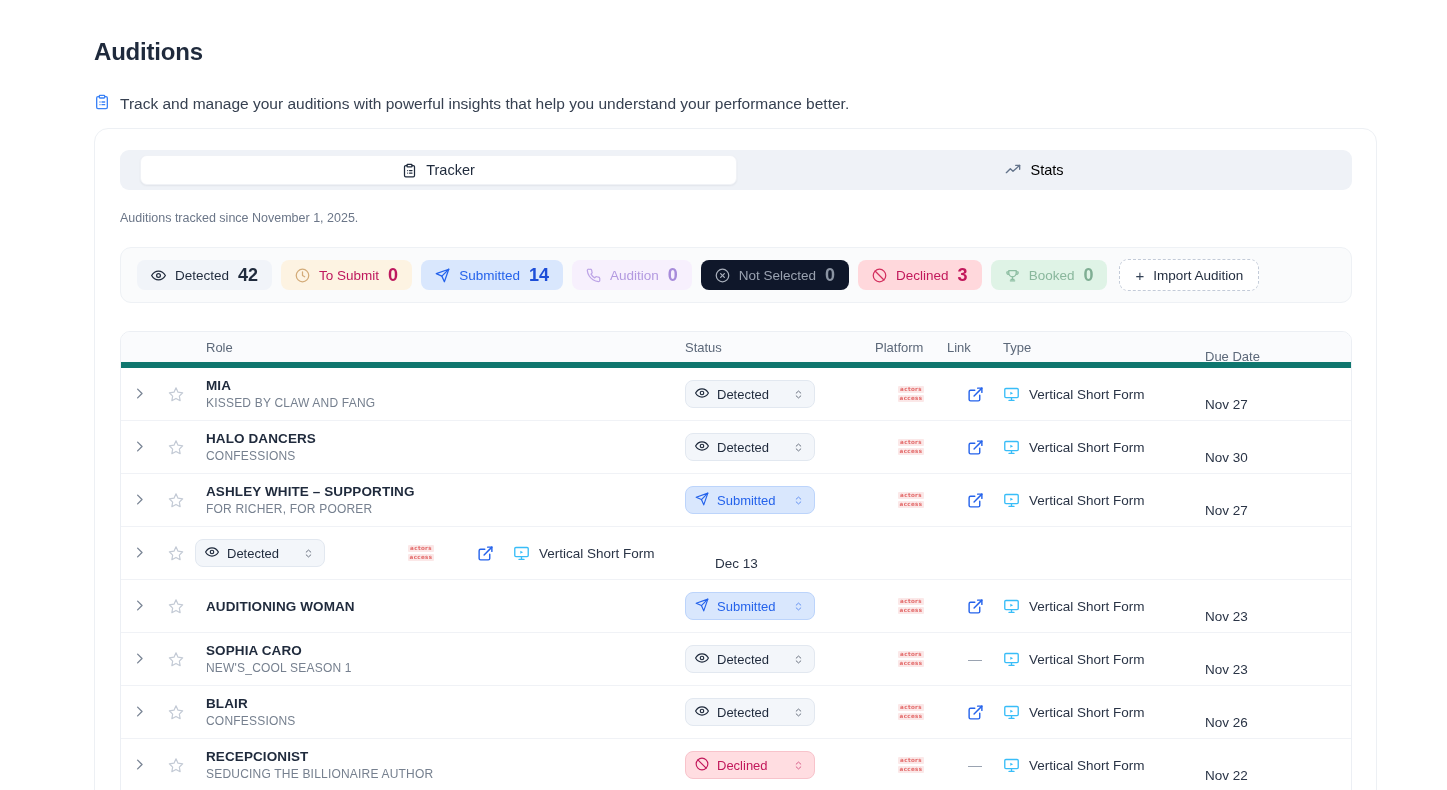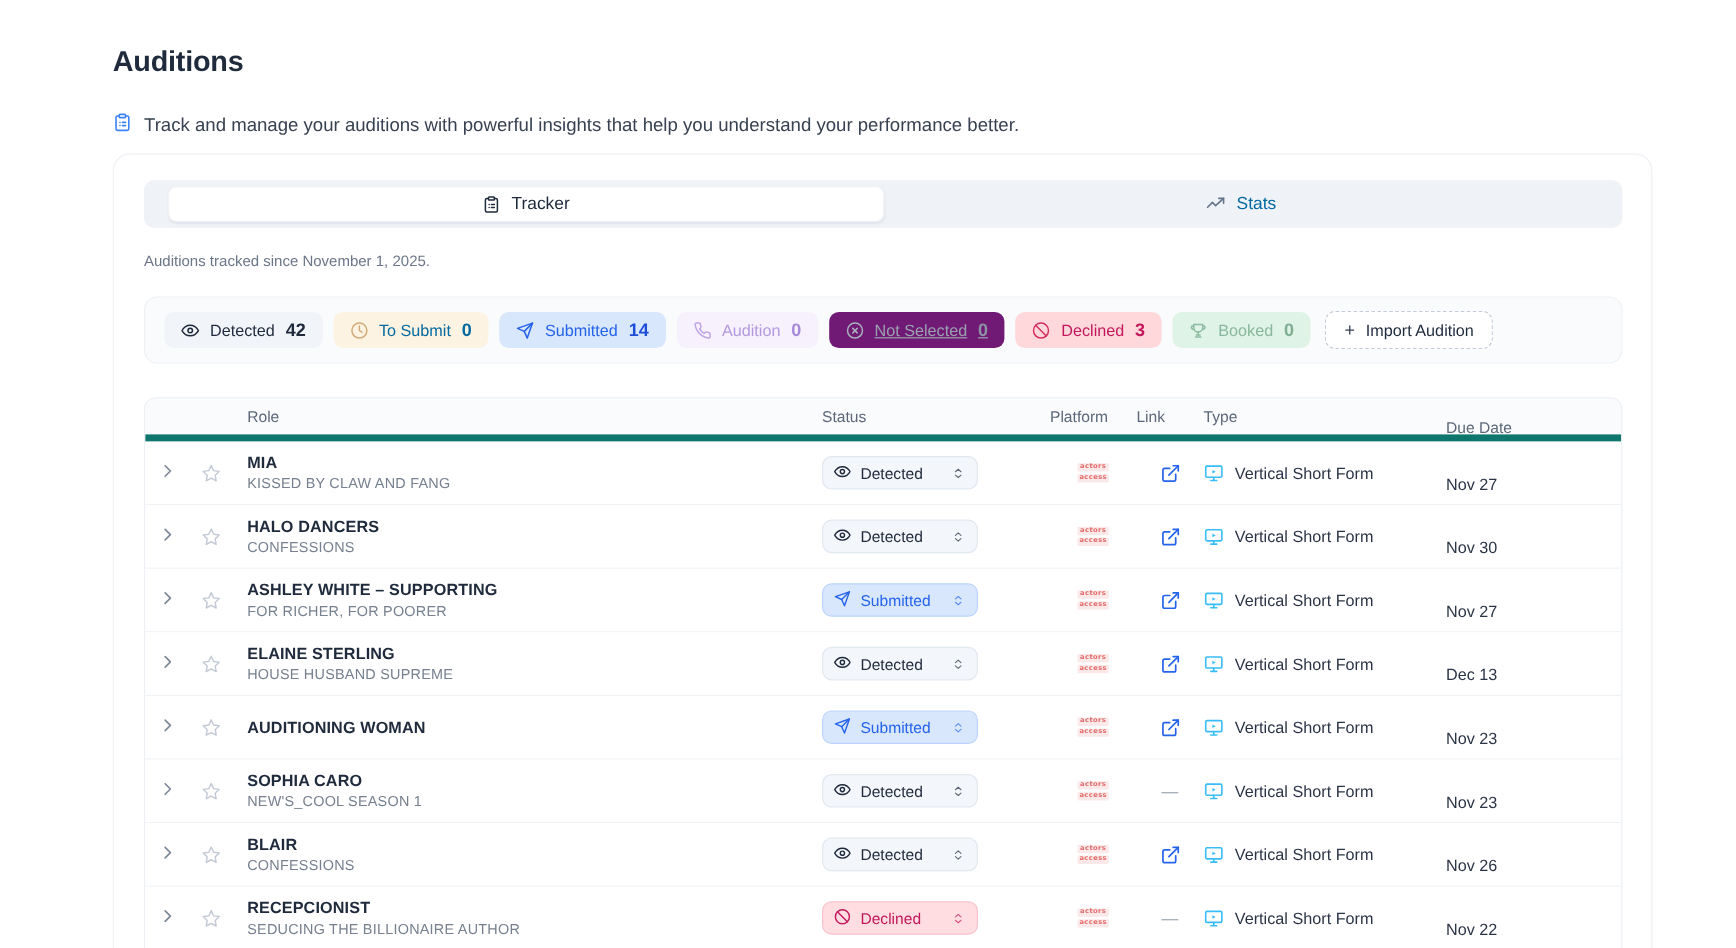--- a/index.html
+++ b/index.html
@@ -40,21 +40,21 @@
     width: 1232px; height: 36px;
     background: #eff2f7;
     border-radius: 9px;
     display: flex; align-items: center;
     padding: 20px;
   }
   .tab {
     flex: 1; height: 30px;
     display: flex; align-items: center; justify-content: center; gap: 9px;
     font-size: 14.5px; border-radius: 7px;
-    color: #0369a1; cursor: pointer; user-select: none;
+    color: #000000; cursor: pointer; user-select: none;
   }
   .tab.active {
     background: #ffffff; color: #1f2a3c; font-weight: 400;
     box-shadow: 0 1px 2px rgba(16,24,40,.06);
     border: 1px solid #f0f2f6;
   }
   .tab-ico { display: flex; align-items: center; }
 
   .tracked-since {
     position: absolute; left: 25px; top: 82px;
@@ -71,21 +71,21 @@
     display: flex; align-items: center; gap: 9px;
     padding: 0 16px;
   }
   .chip {
     height: 30px;
     display: inline-flex; align-items: center; gap: 9px;
     padding: 0 14px; border-radius: 8px;
     font-size: 13.5px; cursor: pointer; user-select: none;
     white-space: nowrap;
   }
-  .chip .cnt { font-weight: 700; font-size: 15px; }
+  .chip .cnt { font-weight: 700; font-size: 18px; }
   .chip .ico { display:flex; align-items:center; }
 
   .import-btn {
     height: 32px; margin-left: 3px;
     display: inline-flex; align-items: center; gap: 9px;
     padding: 0 15px; border-radius: 9px;
     border: 1.4px dashed #c3cbd8; background: #fff;
     font-size: 13.5px; color: #1f2a3c; cursor: pointer; white-space: nowrap;
   }
   .import-plus { font-size: 15px; color:#334155; line-height:1; }
@@ -214,21 +214,21 @@
         <span class="ico">
           <svg width="15" height="15" viewBox="0 0 24 24" fill="none" stroke="#1f2a3c" stroke-width="2" stroke-linecap="round" stroke-linejoin="round">
             <path d="M1 12s4-7 11-7 11 7 11 7-4 7-11 7-11-7-11-7z"></path>
               <circle cx="12" cy="12" r="3"></circle>
           </svg>
         </span>
         <span>Detected</span>
         <span class="cnt">42</span>
       </div>
 
-      <div class="chip" style="background:#fdf3e2;color:#0369a1;">
+      <div class="chip" style="background:#fdf3e2;color:#be185d;">
         <span class="ico">
           <svg width="15" height="15" viewBox="0 0 24 24" fill="none" stroke="#d3ab78" stroke-width="2" stroke-linecap="round" stroke-linejoin="round">
             <circle cx="12" cy="12" r="10"></circle>
               <polyline points="12 6 12 12 15.5 14"></polyline>
           </svg>
         </span>
         <span>To Submit</span>
         <span class="cnt">0</span>
       </div>
 
@@ -246,21 +246,21 @@
       <div class="chip" style="background:#f7f0fd;color:#b39ae0;">
         <span class="ico">
           <svg width="15" height="15" viewBox="0 0 24 24" fill="none" stroke="#bda4e6" stroke-width="2" stroke-linecap="round" stroke-linejoin="round">
             <path d="M22 16.9v3a2 2 0 0 1-2.2 2 19.8 19.8 0 0 1-8.6-3.1 19.5 19.5 0 0 1-6-6A19.8 19.8 0 0 1 2.1 4.2 2 2 0 0 1 4.1 2h3a2 2 0 0 1 2 1.7c.1.9.3 1.8.6 2.7a2 2 0 0 1-.4 2.1L8 9.8a16 16 0 0 0 6 6l1.3-1.3a2 2 0 0 1 2.1-.5c.9.3 1.8.5 2.7.6a2 2 0 0 1 1.7 2z"></path>
           </svg>
         </span>
         <span>Audition</span>
         <span class="cnt" style="color:#a78bda;">0</span>
       </div>
 
-      <div class="chip" style="background:#701a75;color:#9aa2b0;text-decoration:underline;">
+      <div class="chip" style="background:#0f172a;color:#9aa2b0;">
         <span class="ico">
           <svg width="15" height="15" viewBox="0 0 24 24" fill="none" stroke="#a9b0bc" stroke-width="2" stroke-linecap="round" stroke-linejoin="round">
             <circle cx="12" cy="12" r="10"></circle>
               <line x1="15" y1="9" x2="9" y2="15"></line>
               <line x1="9" y1="9" x2="15" y2="15"></line>
           </svg>
         </span>
         <span>Not Selected</span>
         <span class="cnt" style="color:#8b94a3;">0</span>
       </div>
@@ -495,24 +495,20 @@
                   <polyline points="9 5 16 12 9 19"></polyline>
                 </svg></span>
             </div>
             <div class="c-star">
               <span class="star">
                 <svg width="16" height="16" viewBox="0 0 24 24" fill="none" stroke="#c3cad5" stroke-width="1.8" stroke-linecap="round" stroke-linejoin="round">
                   <polygon points="12 2.8 15 9.3 22 10.2 17 15.1 18.2 22 12 18.7 5.8 22 7 15.1 2 10.2 9 9.3 12 2.8"></polygon>
                 </svg>
               </span>
             </div>
-            <div class="c-role">
-              <div class="role-name">ELAINE STERLING</div>
-              <div class="role-proj">HOUSE HUSBAND SUPREME</div>
-            </div>
             <div class="c-status">
               <div class="status-pill" style="background:#f3f6fa;color:#1f2a3c;border:1px solid #e2e8f0;">
                 <span class="ico"><svg width="14" height="14" viewBox="0 0 24 24" fill="none" stroke="#1f2a3c" stroke-width="2" stroke-linecap="round" stroke-linejoin="round">
                     <path d="M1 12s4-7 11-7 11 7 11 7-4 7-11 7-11-7-11-7z"></path>
                     <circle cx="12" cy="12" r="3"></circle>
                   </svg></span>
                 <span class="lbl">Detected</span>
                 <span class="spin">
                   <svg width="11" height="13" viewBox="0 0 24 24" fill="none" stroke="#1f2a3c" stroke-width="2" stroke-linecap="round" stroke-linejoin="round" opacity=".7">
                     <polyline points="7 9 12 4.5 17 9"></polyline>

